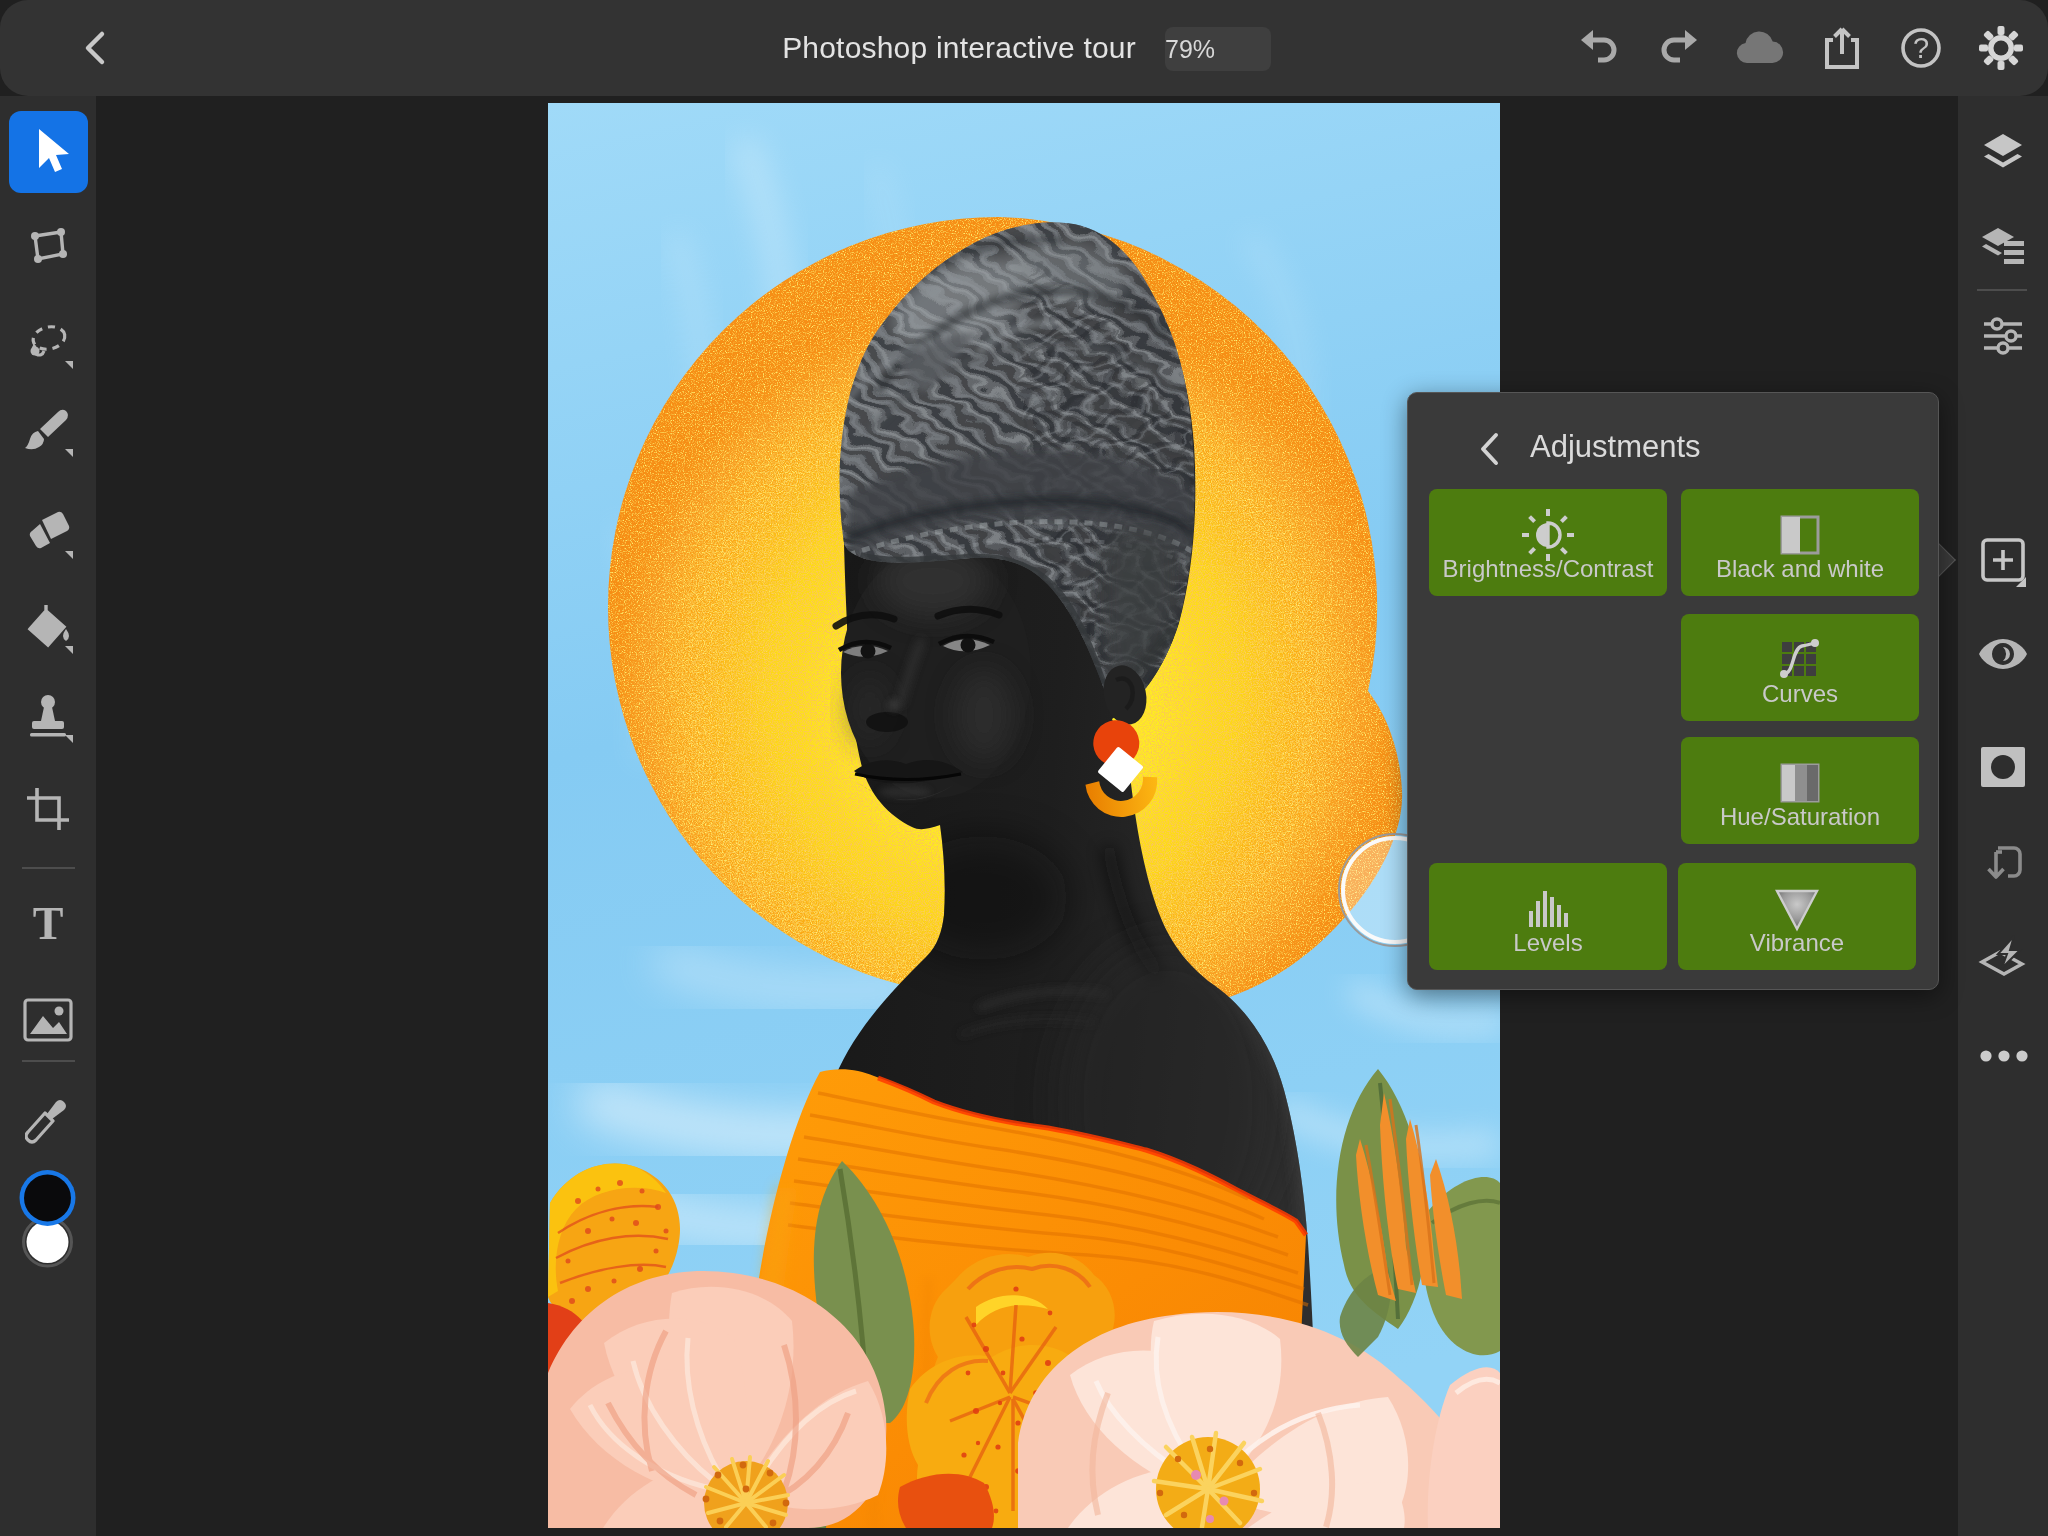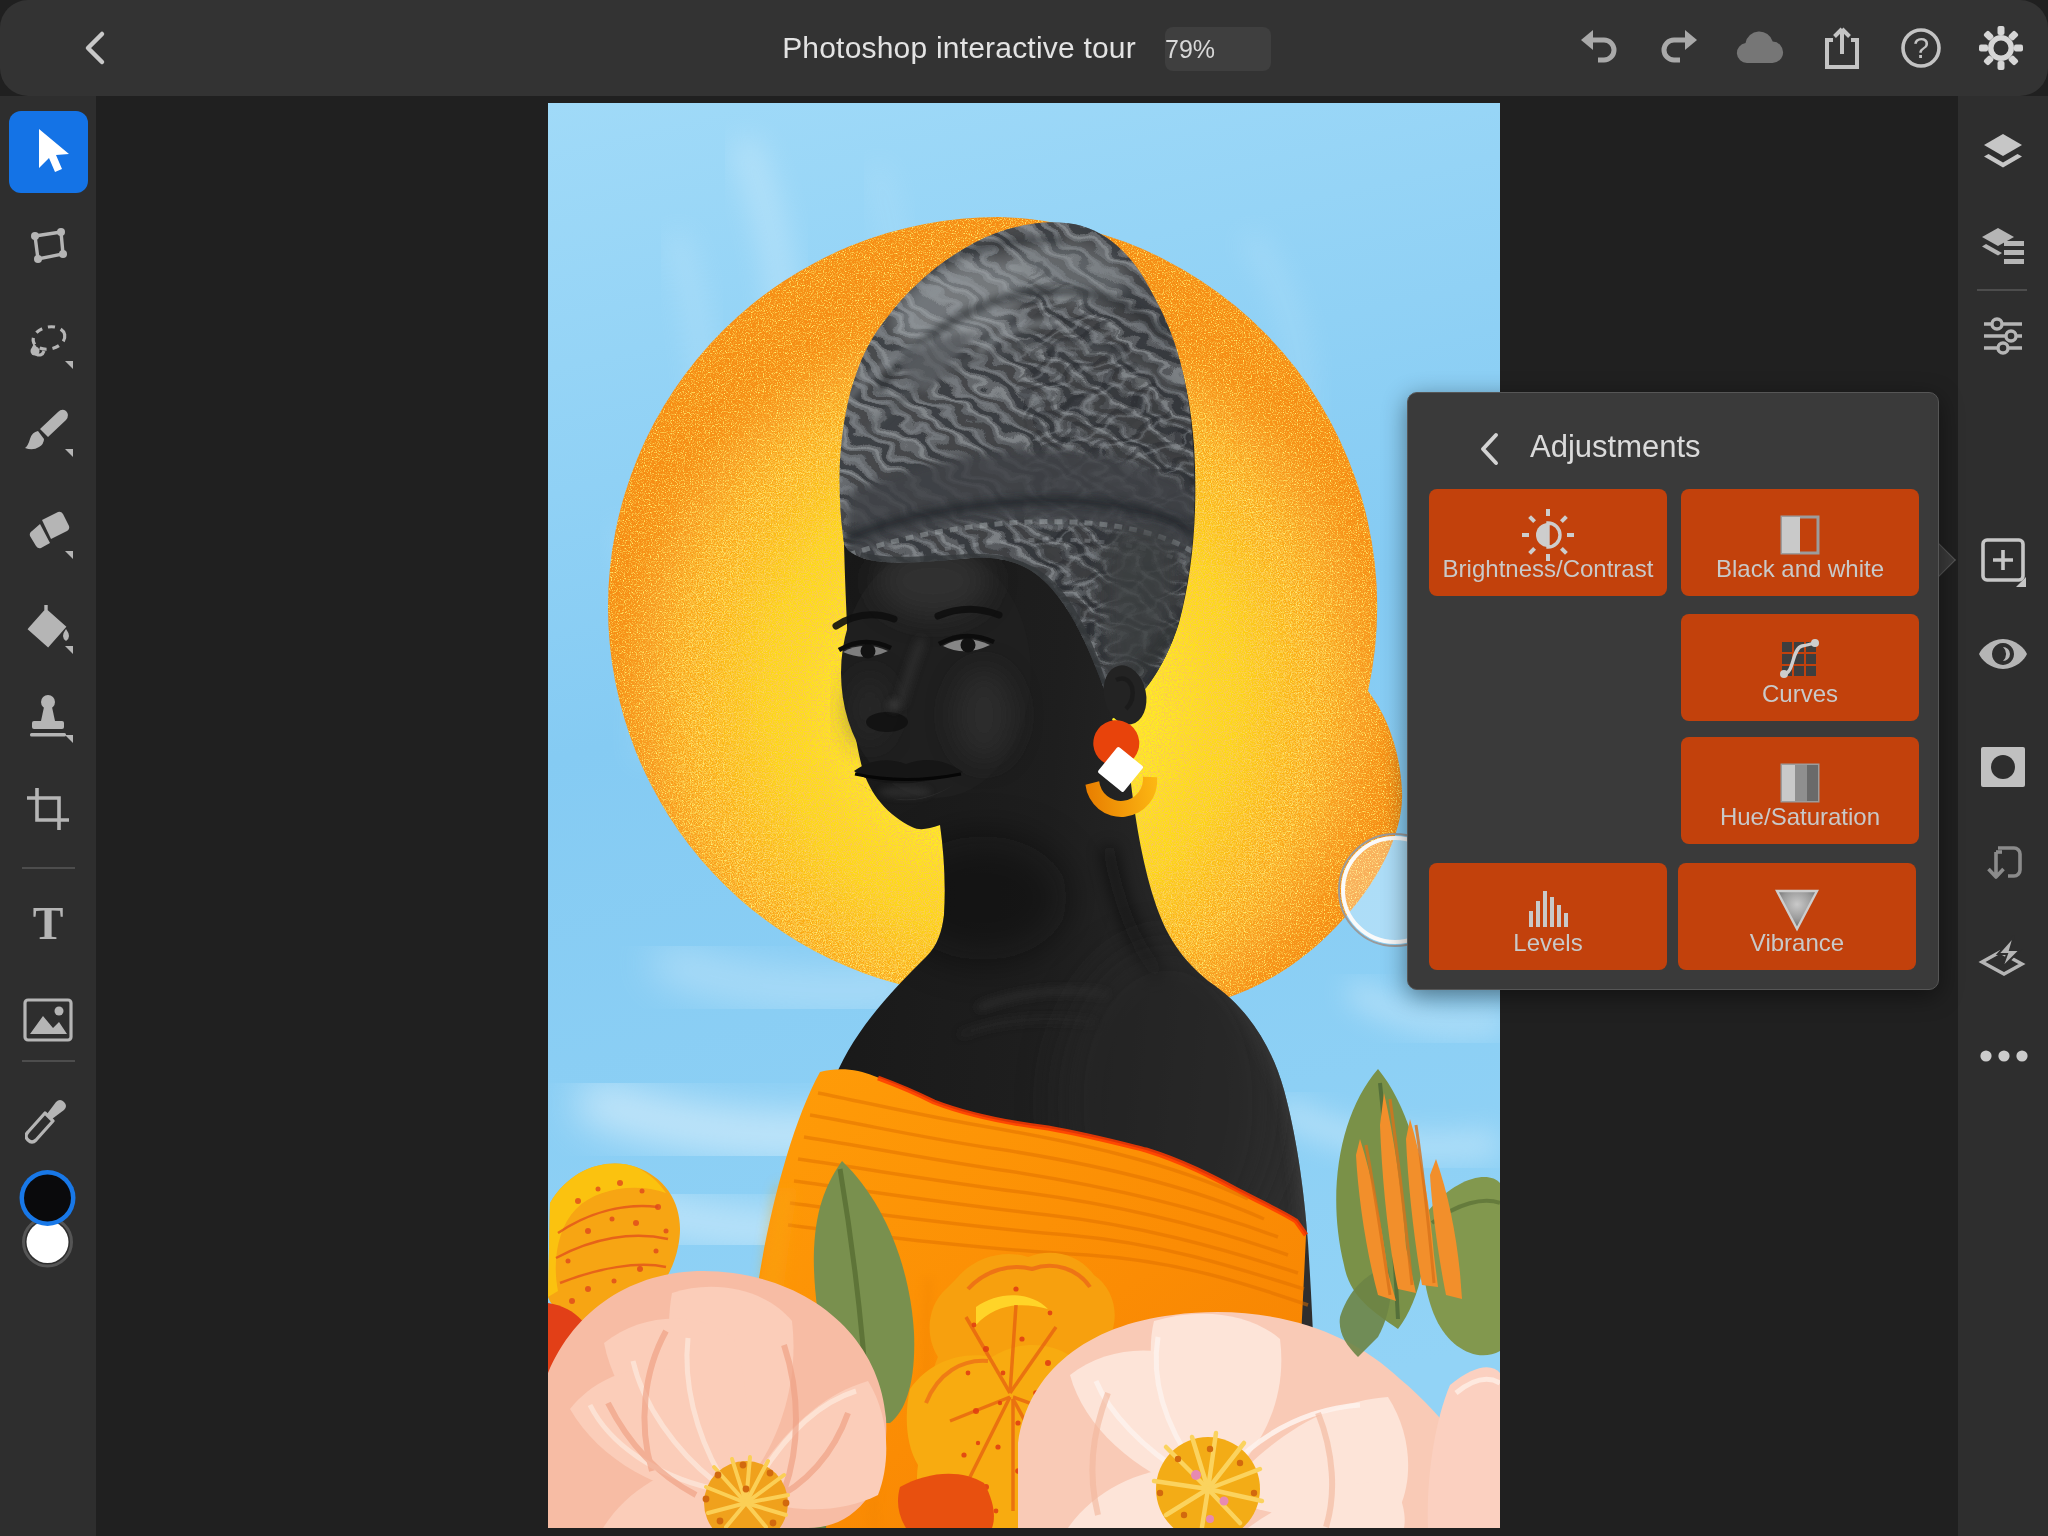--- a/index.html
+++ b/index.html
@@ -13,21 +13,21 @@
   #title { position:absolute; top:31px; left:-65px; width:2048px; text-align:center; color:#e3e3e3;
     font-size:30px; letter-spacing:0.2px; }
   #badge { position:absolute; left:1165px; top:27px; width:106px; height:44px; background:#3f3f3f;
     border-radius:8px; color:#d8d8d8; font-size:25px; text-align:left; line-height:44px; }
   #panel { position:absolute; left:1400px; top:392px; width:532px; height:598px;
     background:#3a3a3a; border:1px solid #565656; border-radius:10px; box-shadow:0 6px 24px rgba(0,0,0,0.45);margin-left:7px; }
   #ptr { position:absolute; left:1922px; top:546px; width:28px; height:28px;
     background:#3a3a3a; border-right:1px solid #565656; border-top:1px solid #565656;
     transform:rotate(45deg); }
   .pttl { position:absolute; left:122px; top:36px; color:#dadada; font-size:31px; }
-  .btn { position:absolute; width:238px; height:107px; background:#c2410c; border-radius:8px; }
+  .btn { position:absolute; width:238px; height:107px; background:#4d7c0f; border-radius:8px; }
   .btn .lbl { position:absolute; bottom:13px; width:100%; text-align:center; color:#c9c9c9; font-size:24px; }
   .btn svg { position:absolute; left:50%; top:14px; transform:translateX(-50%); }
   .ticon { position:absolute; top:0; }
 </style>
 </head>
 <body>
 <div id="topbar">
   <svg class="ticon" style="left:76px;top:28px" width="40" height="40" viewBox="0 0 40 40">
     <path d="M26 6 L12 20 L26 34" fill="none" stroke="#c9c9c9" stroke-width="4.5" stroke-linecap="round" stroke-linejoin="round"></path>
   </svg>

